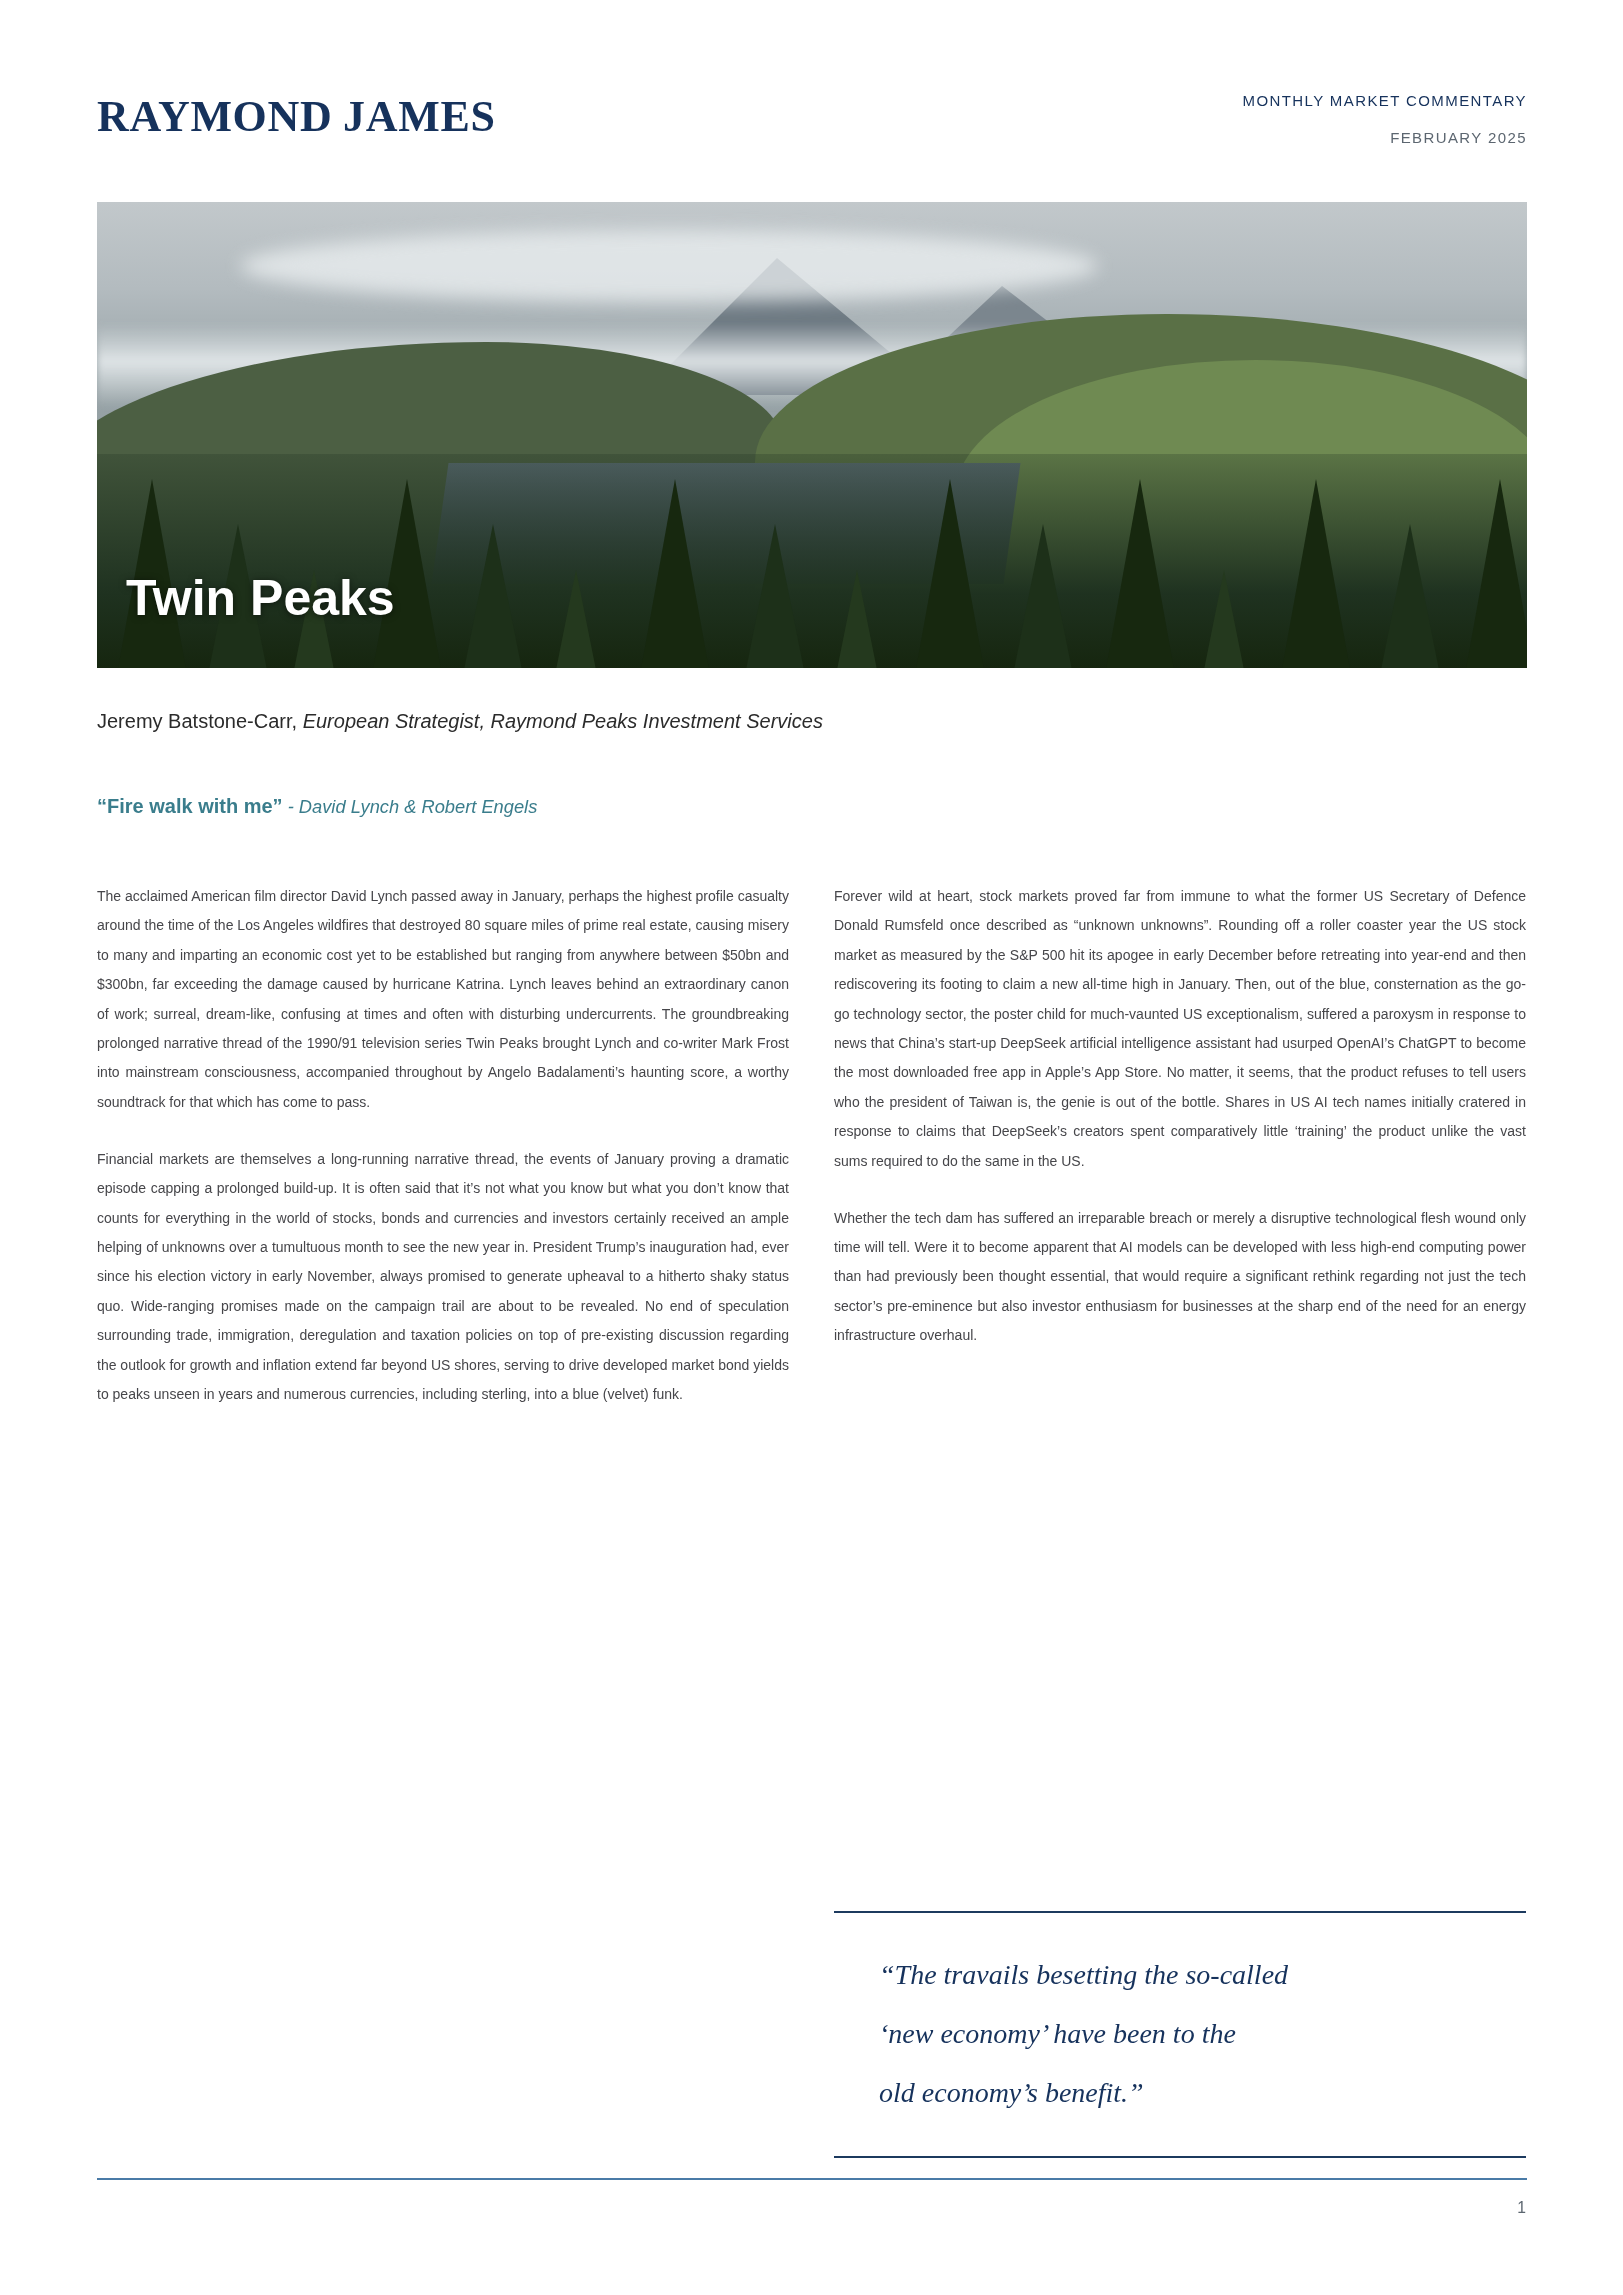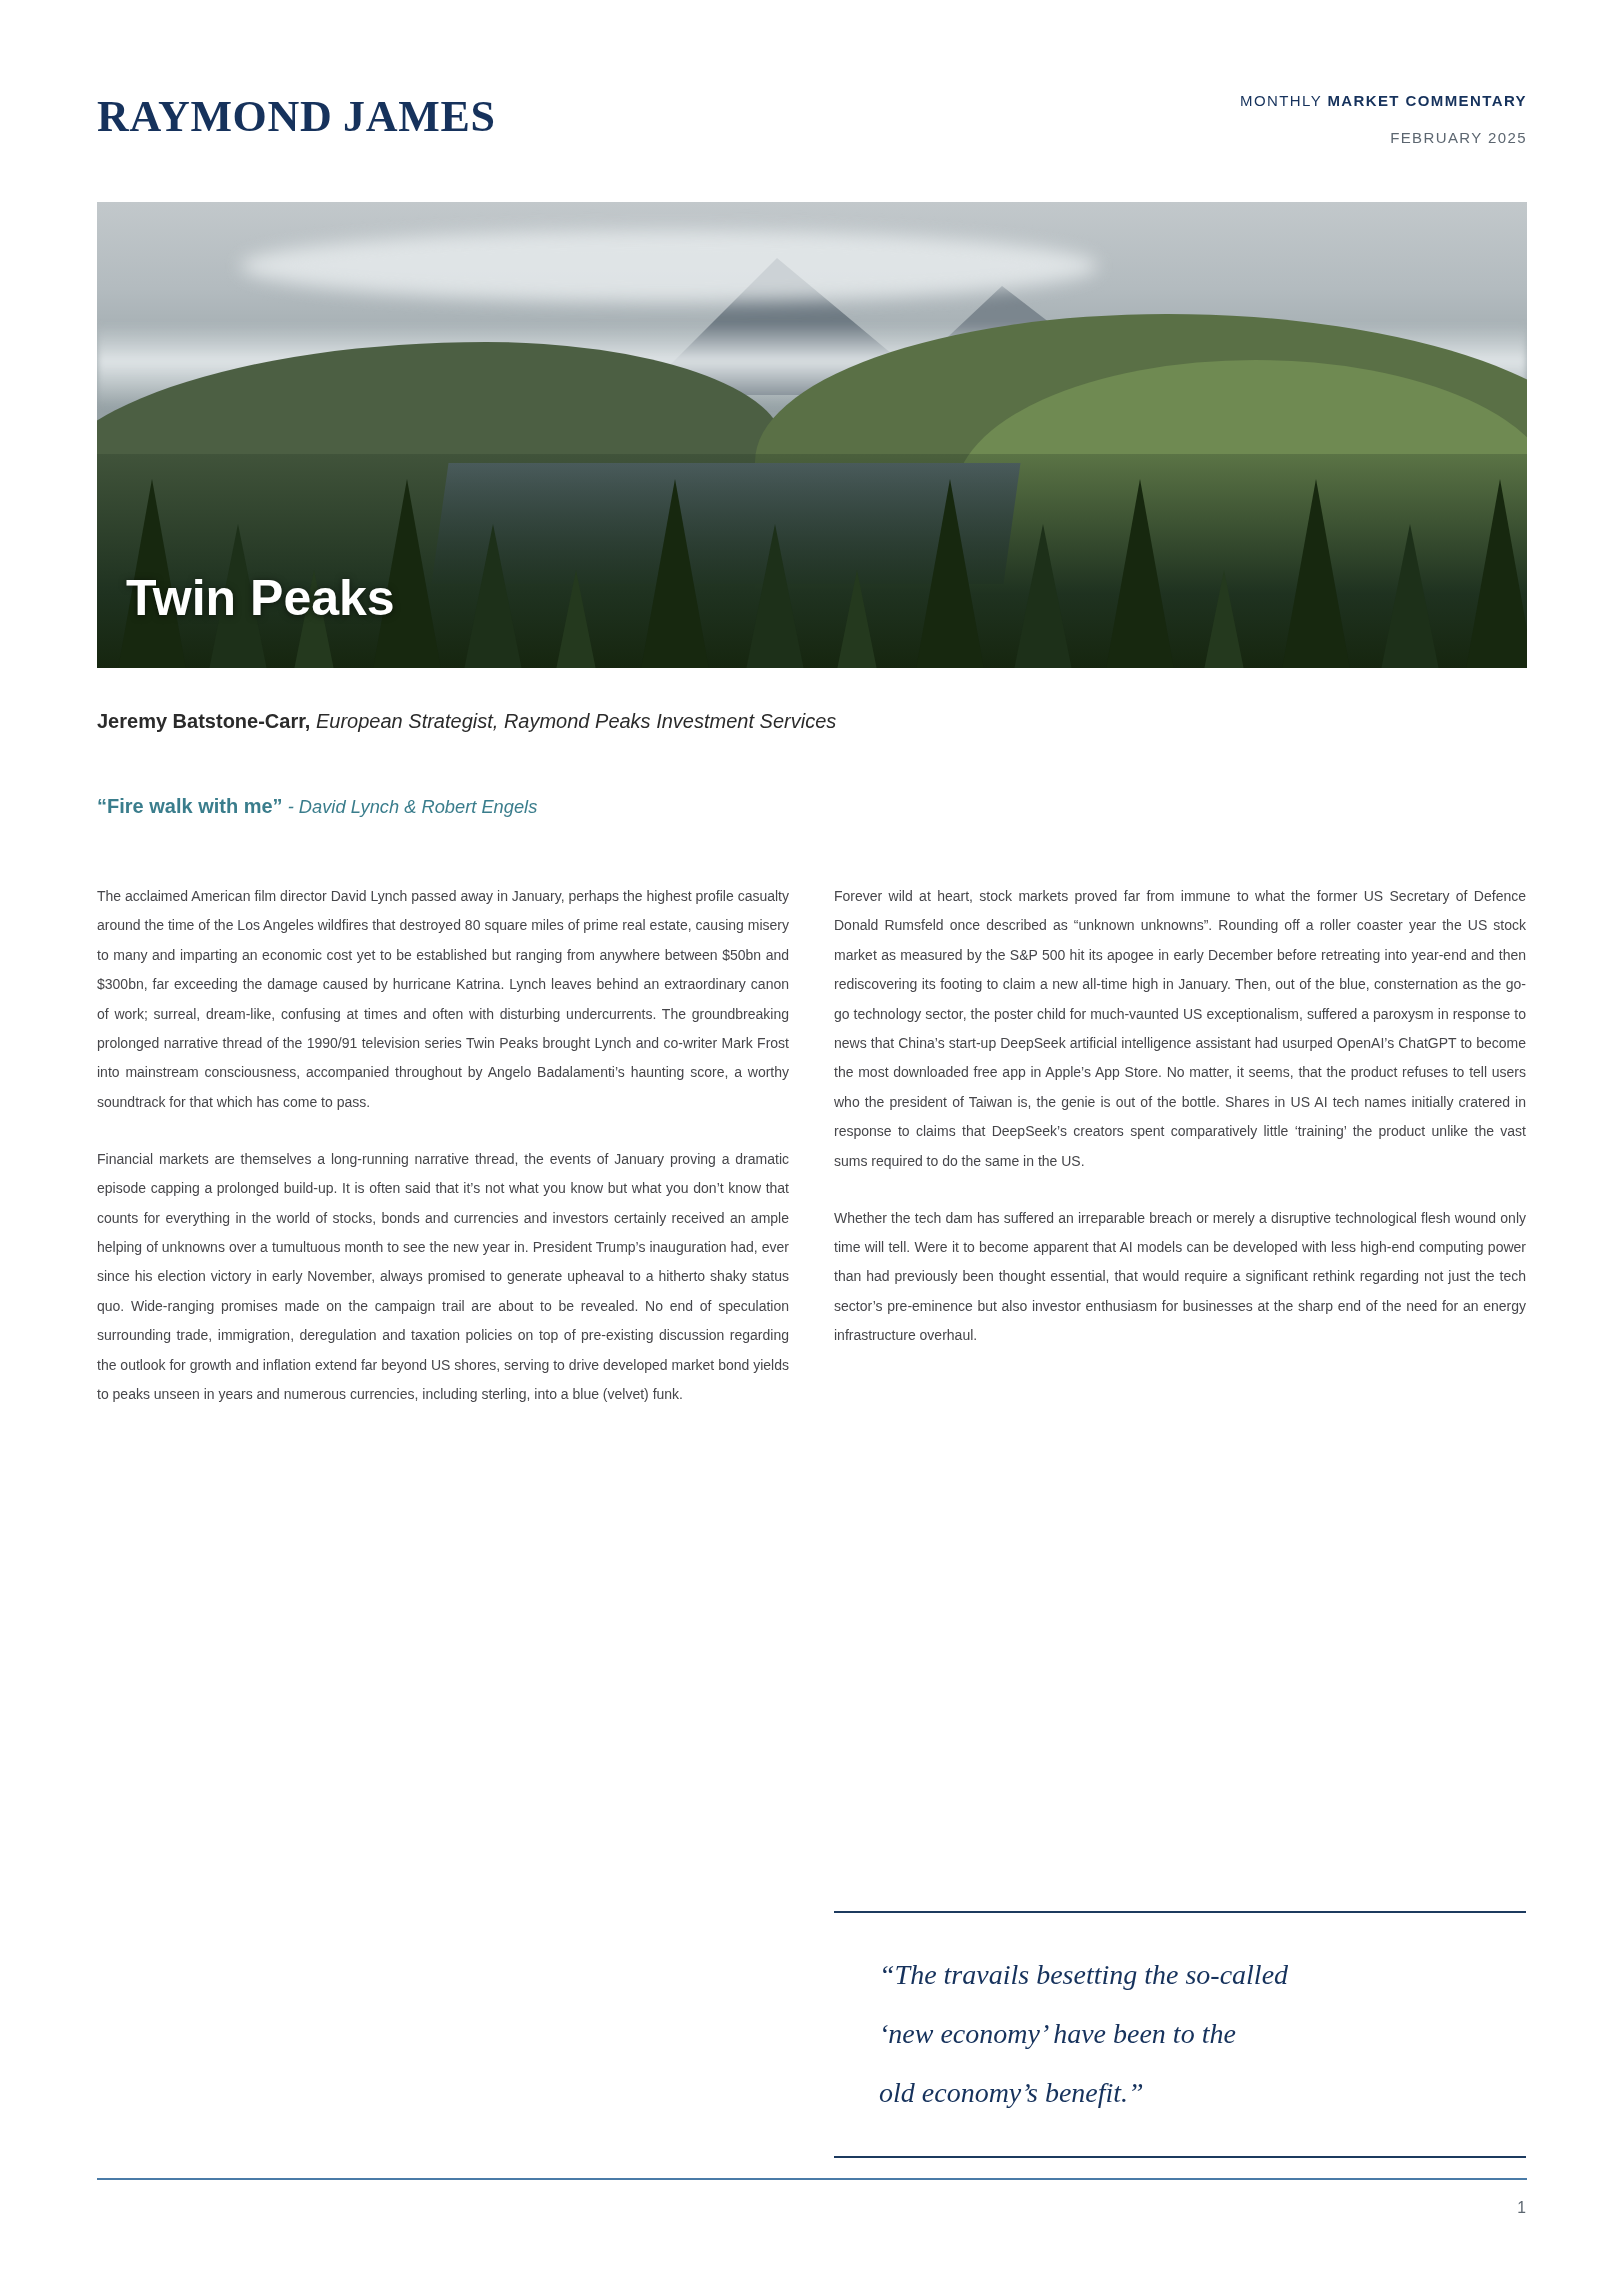--- a/index.html
+++ b/index.html
@@ -51,21 +51,21 @@
     top: 13px;
     text-align: right;
   }
   .header-meta .line1 {
     font-size: 15px;
     letter-spacing: 1.4px;
     color: #16325c;
     white-space: nowrap;
   }
   .header-meta .line1 .bold {
-    font-weight: bold;
+    font-weight: normal;
   }
   .header-meta .line2 {
     margin-top: 20px;
     font-size: 15px;
     letter-spacing: 1.4px;
     color: #5c6670;
     white-space: nowrap;
   }
 
   
@@ -198,21 +198,21 @@
   
   .byline {
     position: absolute;
     left: 97px;
     top: 710px;
     width: 1430px;
     font-size: 20px;
     color: #2b2b2b;
   }
   .byline .name {
-    font-weight: bold;
+    font-weight: normal;
   }
   .byline .role {
     font-style: italic;
   }
 
   
   .subquote {
     position: absolute;
     left: 97px;
     top: 795px;

